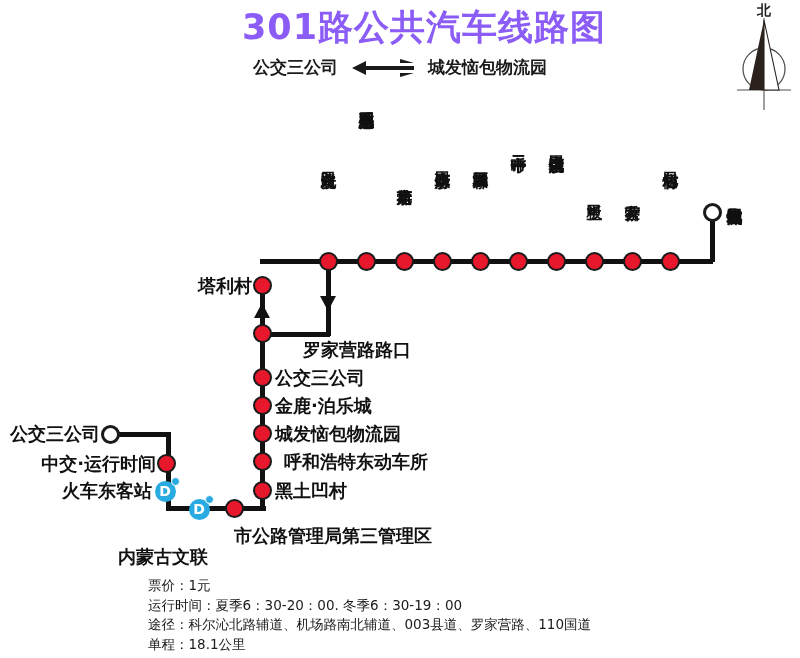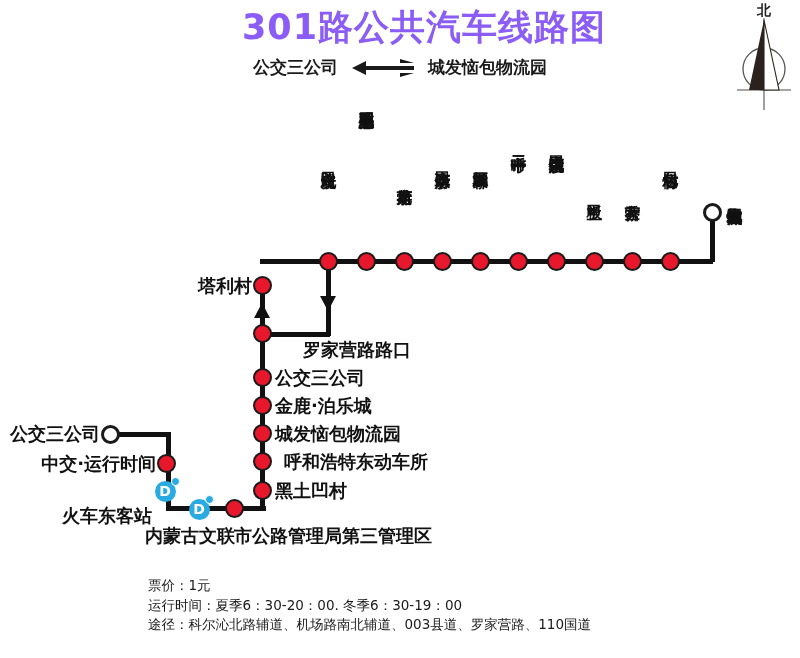--- a/index.html
+++ b/index.html
@@ -203,27 +203,27 @@
   <div class="terminal" style="left:712px; top:212px;"></div>
   <div class="lbl-v" style="left:726px; top:196px;">城发恼包物流园</div>
 
   <div class="stop" style="left:166px; top:463px;"></div>
   <div class="lbl lbl-r" style="left:156px; top:455px;">中交·运行时间</div>
 
   <div class="dmark" style="left:166px; top:490px;">
     <div class="dcircle">D</div>
       <div class="dsup"></div>
   </div>
-  <div class="lbl lbl-r" style="left:152px; top:508px;font-family:Liberation Mono, monospace;">火车东客站</div>
+  <div class="lbl lbl-r" style="left:152px; top:482px;">火车东客站</div>
 
   <div class="dmark" style="left:200px; top:508px;">
     <div class="dcircle">D</div>
       <div class="dsup"></div>
   </div>
-  <div class="lbl" style="left:118px; top:527px;margin-left:27px;">内蒙古文联</div>
+  <div class="lbl" style="left:118px; top:548px;">内蒙古文联</div>
 
   <div class="stop" style="left:234px; top:508px;"></div>
   <div class="lbl" style="left:234px; top:527px;">市公路管理局第三管理区</div>
 
   <div class="stop" style="left:262px; top:490px;"></div>
   <div class="lbl" style="left:275px; top:482px;">黑土凹村</div>
 
   <div class="stop" style="left:262px; top:461px;"></div>
   <div class="lbl" style="left:275px; top:453px;margin-left:9px;">呼和浩特东动车所</div>
 
@@ -269,15 +269,16 @@
   <div class="stop" style="left:632px; top:261.5px;"></div>
   <div class="lbl-v" style="left:624px; top:192px;">乔家营</div>
 
   <div class="stop" style="left:670px; top:261.5px;"></div>
   <div class="lbl-v" style="left:662px; top:160px;">恼包村村口</div>
 
   <div class="footer">
     <div>票价：1元</div>
     <div>运行时间：夏季6：30-20：00. 冬季6：30-19：00</div>
     <div>途径：科尔沁北路辅道、机场路南北辅道、003县道、罗家营路、110国道</div>
+    <div>单程：18.1公里</div>
   </div>
 
 </div>
 
 </body></html>

